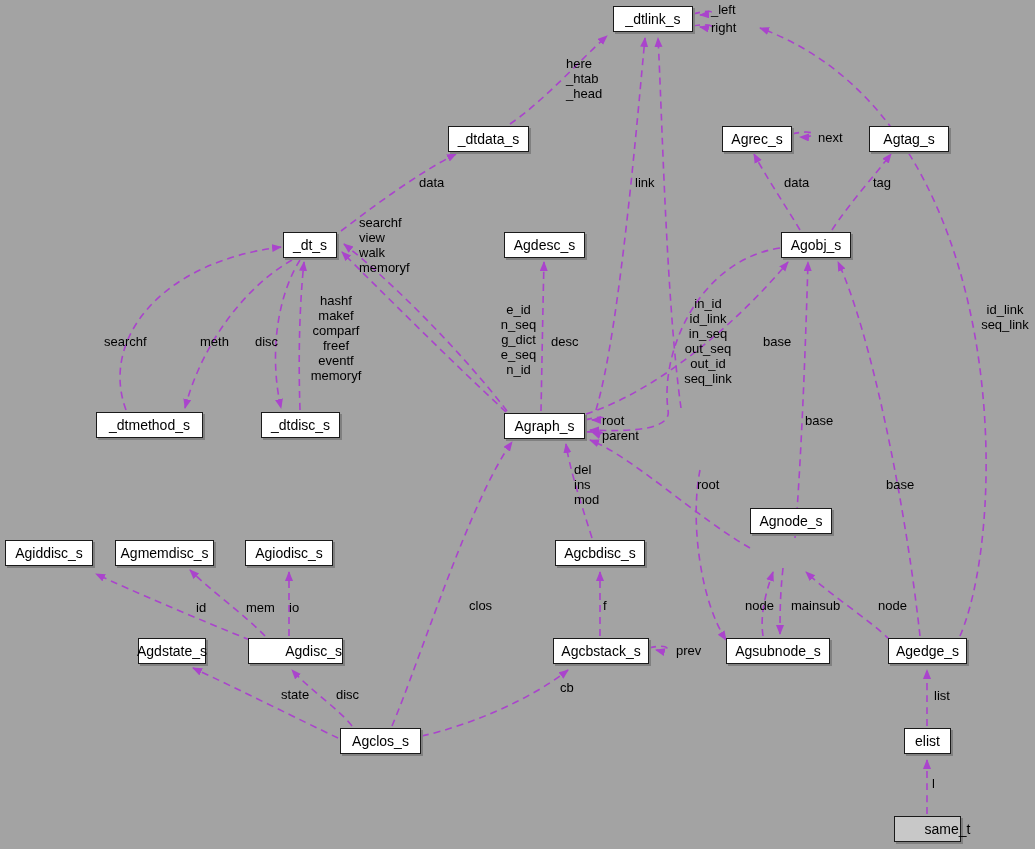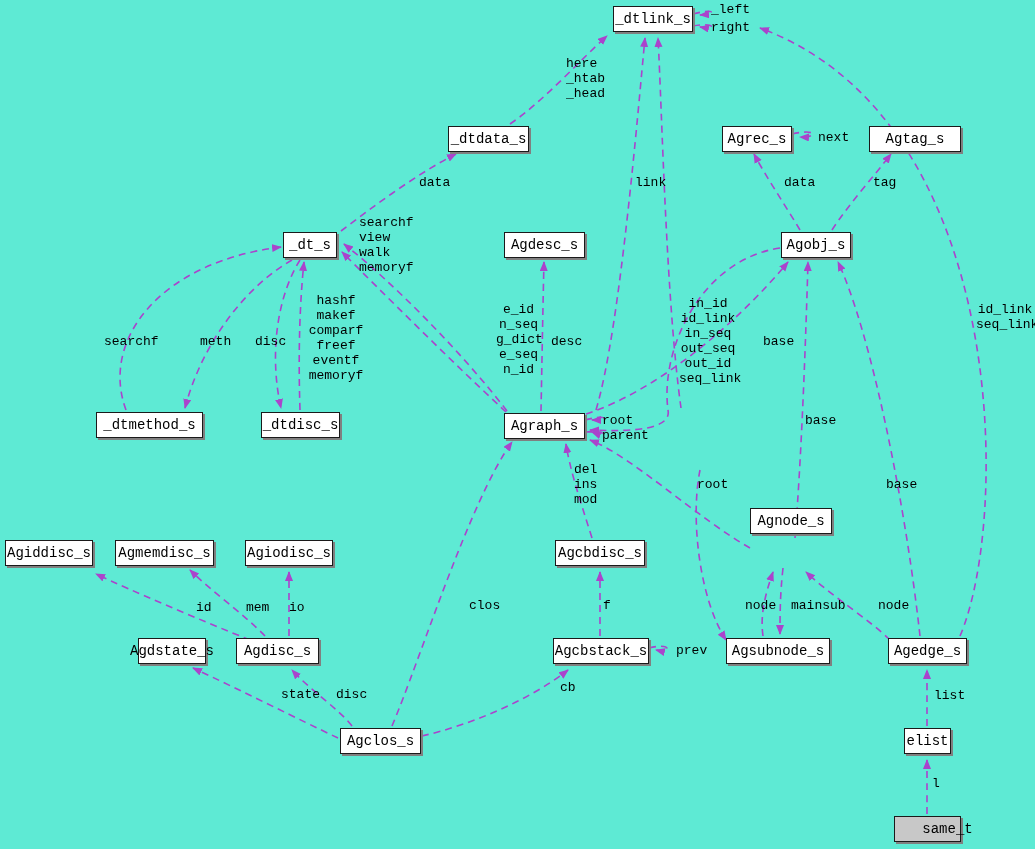--- a/index.html
+++ b/index.html
@@ -1,23 +1,22 @@
 <!DOCTYPE html>
 <html><head>
 <meta charset="utf-8">
 <style>
   html, body { margin:0; padding:0; background:#ffffff; }
   body { font-family:"Liberation Sans", sans-serif; }
   #canvas {
     position:relative;
     width:1035px;
     height:849px;
-    background:#5eead4;
+    background:#a3a3a3;
     overflow:hidden;
-    font-family:Liberation Mono, monospace;
   }
   svg#edges {
     position:absolute; left:0; top:0;
     width:1035px; height:849px;
     pointer-events:none;
   }
   .node {
     position:absolute;
     box-sizing:border-box;
     background:#ffffff;
@@ -140,21 +139,21 @@
 
   <div class="node" style="left:613px;top:6px;width:80px;">
       <span>_dtlink_s</span>
     </div>
   <div class="node" style="left:448px;top:126px;width:81px;">
       <span>_dtdata_s</span>
     </div>
   <div class="node" style="left:722px;top:126px;width:70px;">
       <span>Agrec_s</span>
     </div>
-  <div class="node" style="left:869px;top:126px;width:92px;">
+  <div class="node" style="left:869px;top:126px;width:80px;">
       <span>Agtag_s</span>
     </div>
   <div class="node" style="left:283px;top:232px;width:54px;">
       <span>_dt_s</span>
     </div>
   <div class="node" style="left:504px;top:232px;width:81px;">
       <span>Agdesc_s</span>
     </div>
   <div class="node" style="left:781px;top:232px;width:70px;">
       <span>Agobj_s</span>
@@ -179,21 +178,21 @@
     </div>
   <div class="node" style="left:555px;top:540px;width:90px;">
       <span>Agcbdisc_s</span>
     </div>
   <div class="node" style="left:750px;top:508px;width:82px;">
       <span>Agnode_s</span>
     </div>
   <div class="node" style="left:138px;top:638px;width:68px;">
       <span>Agdstate_s</span>
     </div>
-  <div class="node" style="left:236px;top:638px;width:83px;">
+  <div class="node" style="left:248px;top:638px;width:95px;justify-content:flex-end;">
       <span>Agdisc_s</span>
     </div>
   <div class="node" style="left:553px;top:638px;width:96px;">
       <span>Agcbstack_s</span>
     </div>
   <div class="node" style="left:726px;top:638px;width:104px;text-align:right;">
       <span>Agsubnode_s</span>
     </div>
   <div class="node" style="left:888px;top:638px;width:79px;">
       <span>Agedge_s</span>

